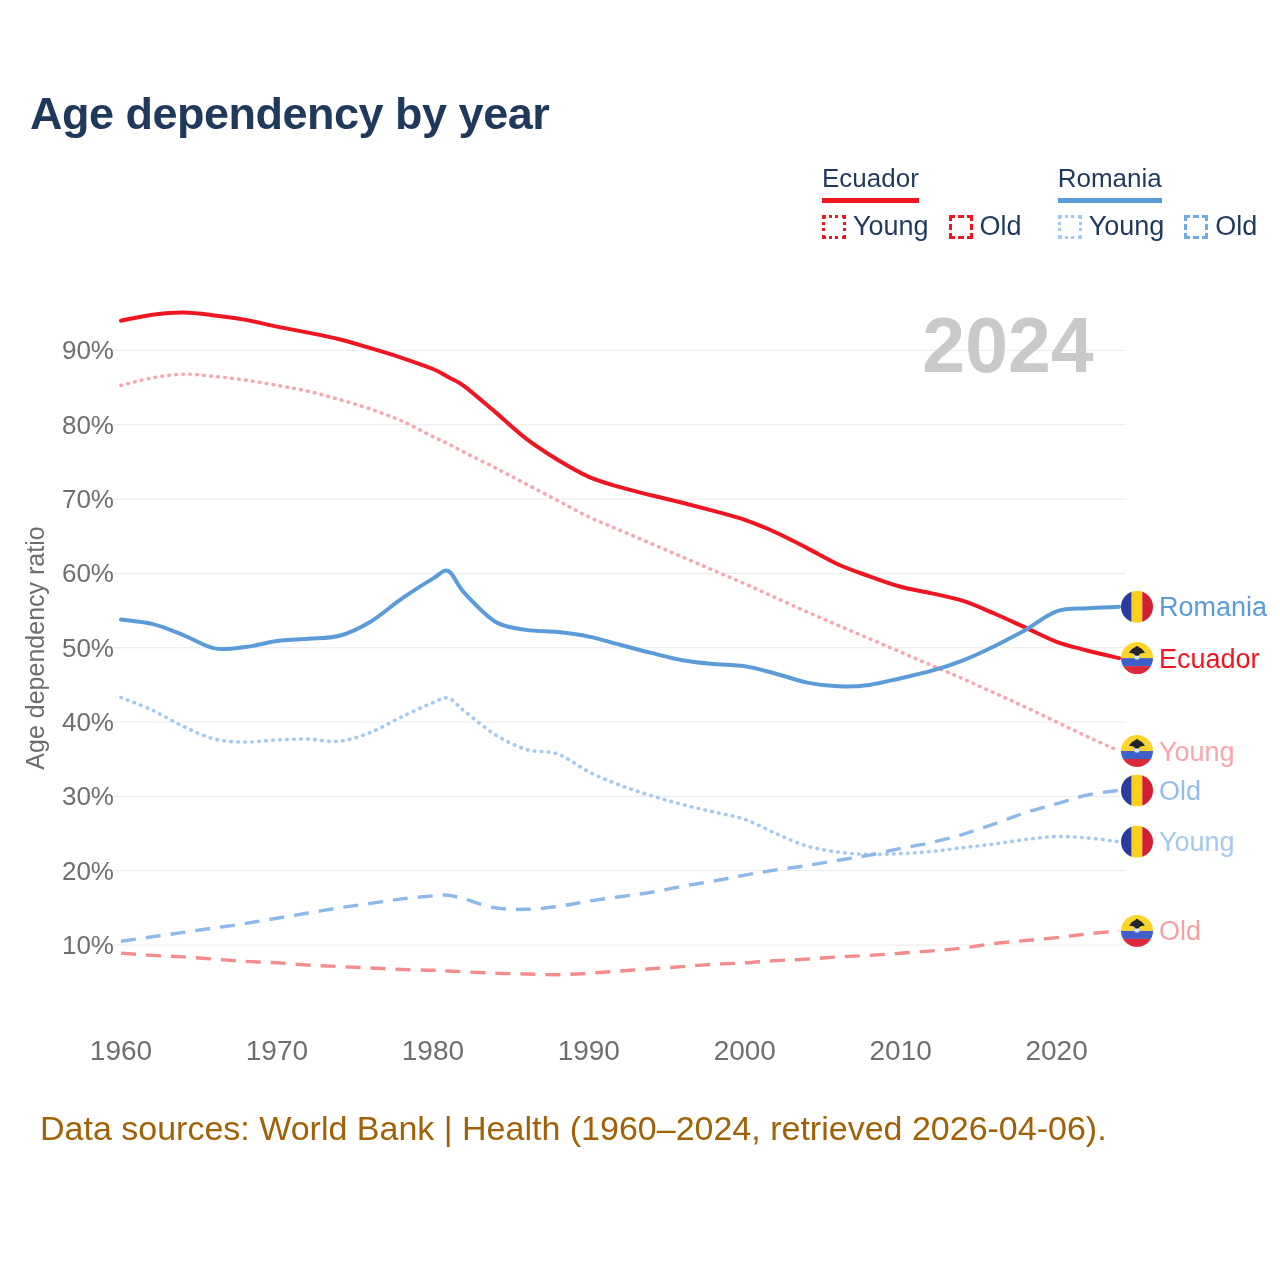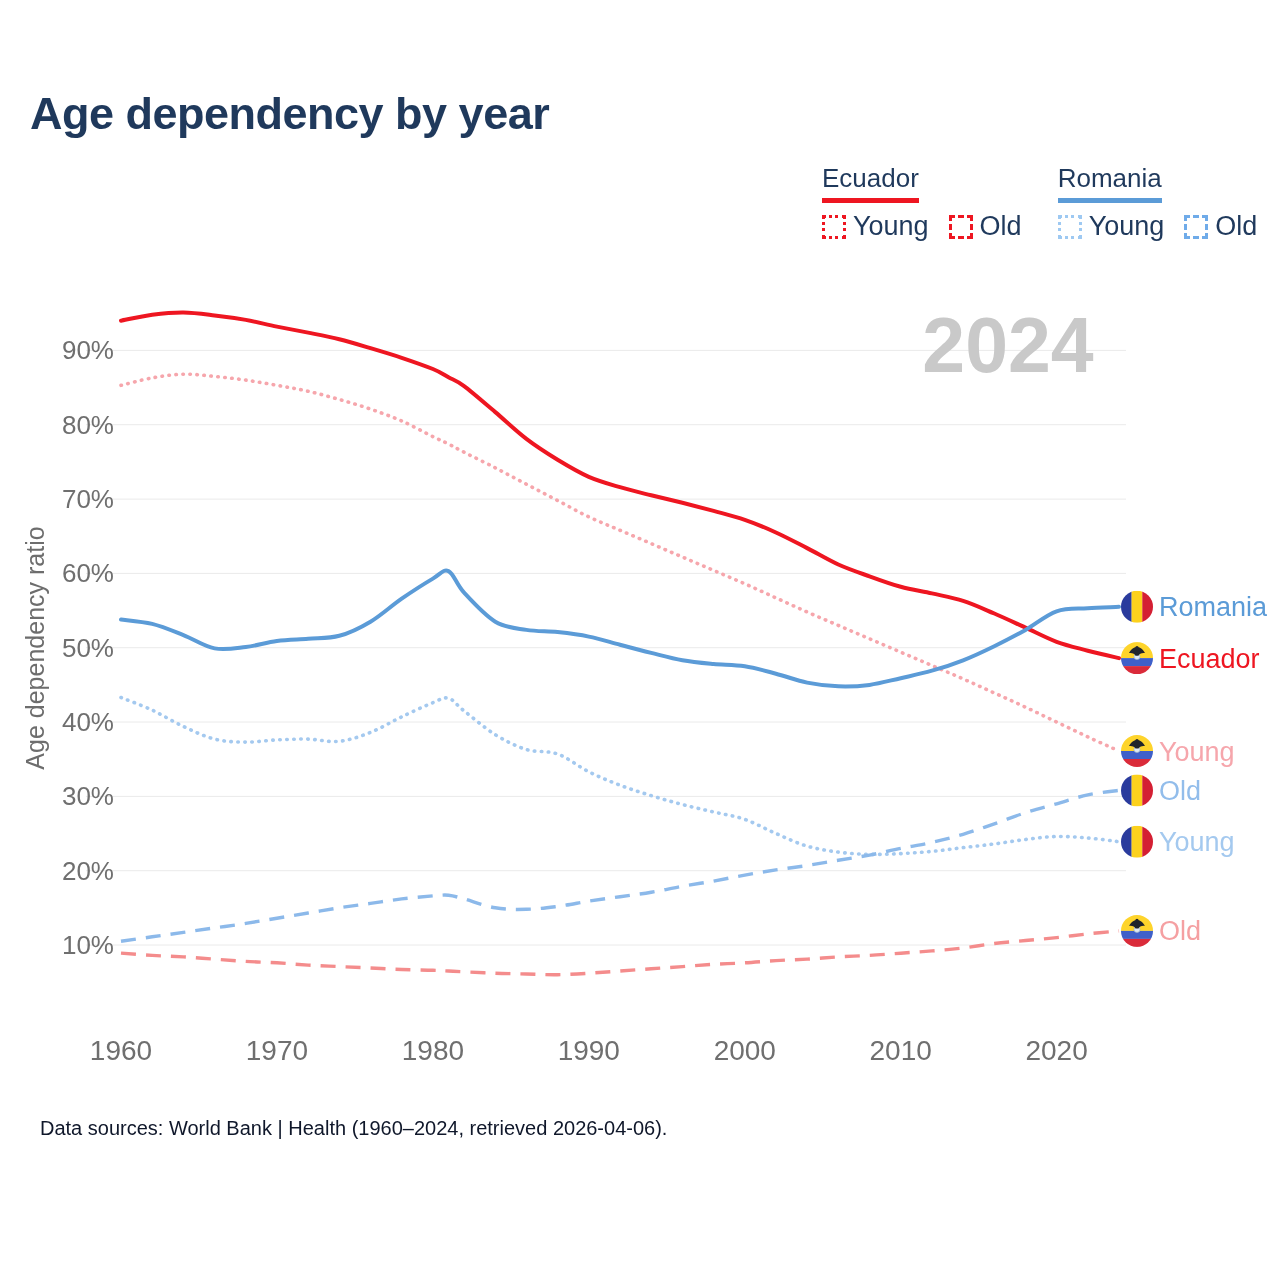--- a/index.html
+++ b/index.html
@@ -16,21 +16,21 @@
   .swatch.dotted{border-style:dotted;}
   .swatch.dashed{border-style:dashed;}
   .lg-label{font-size:27px;color:#1f395c;margin-right:20px;}
   .lg-label:last-child{margin-right:0;}
   #chart-svg{position:absolute;left:0;top:0;}
   .tick{fill:#6f6f6f;font-size:26px;}
   .xtick{fill:#6f6f6f;font-size:28px;}
   .axis-title{fill:#6d6d6d;font-size:25px;}
   .watermark{fill:#c9c9c9;font-size:77px;font-weight:700;}
   .end-label{font-size:27px;}
-  .footer{position:absolute;left:40px;top:1106px;font-size:20px;color:#0f172a;line-height:45px;}
+  .footer{position:absolute;left:40px;top:1106px;font-size:34px;color:#a16207;line-height:45px;}
 </style>
 </head>
 <body>
 
 <div class="page">
 
   <h1 class="title">Age dependency by year</h1>
 
   <div class="legend">
     <div class="legend-group">

